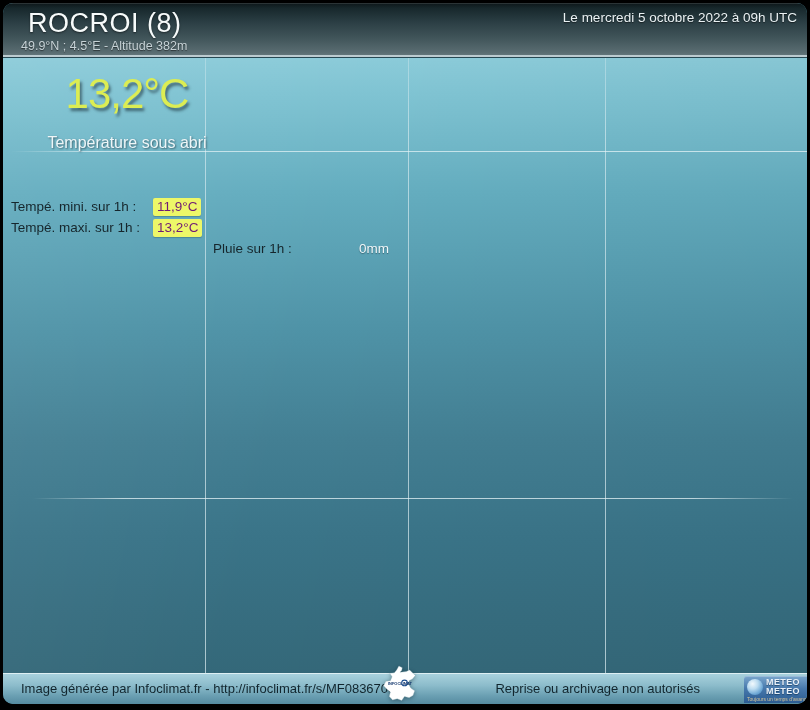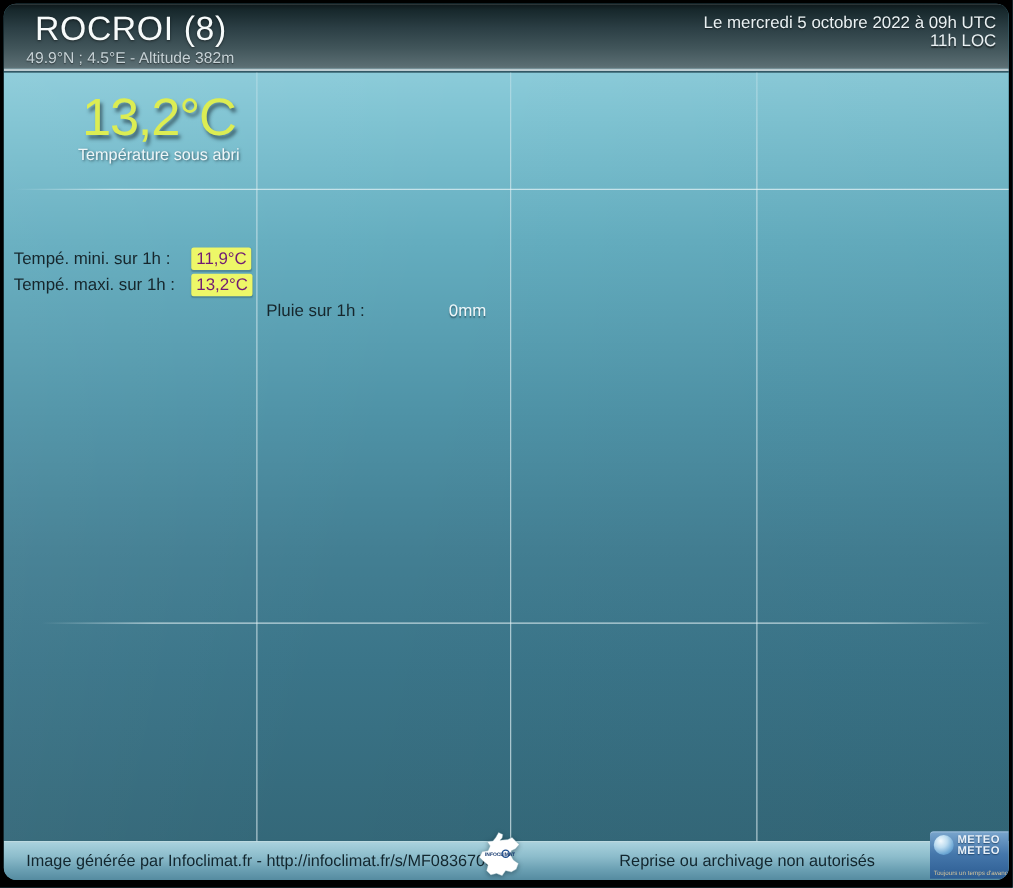--- a/index.html
+++ b/index.html
@@ -53,21 +53,21 @@
     background:linear-gradient(90deg, rgba(230,244,247,0) 8px, rgba(230,244,247,0.7) 90px, rgba(230,244,247,0.75) 100%); }
   .hline.h2 { top:440px;
     background:linear-gradient(90deg, rgba(230,244,247,0) 30px, rgba(230,244,247,0.75) 120px, rgba(230,244,247,0.75) 690px, rgba(230,244,247,0) 790px); }
 
   .current-temp-block { position:absolute; left:28px; top:14px; width:192px; text-align:center; }
   .current-temp {
     font-size:42px; line-height:1.05; color:#dced53; letter-spacing:-1px;
     text-shadow:2px 3px 3px rgba(24,42,52,0.6);
   }
   .current-temp-label {
-    margin-top:0; font-size:13px; color:#eef6f8;
+    margin-top:18px; font-size:16px; color:#eef6f8;
     text-shadow:1px 1px 2px rgba(25,45,55,0.65);
   }
 
   .stat-row { position:absolute; left:8px; height:18px; font-size:13.5px; color:#16262c; }
   .stat-row.r1 { top:140px; } .stat-row.r2 { top:161px; }
   .stat-label { position:absolute; left:0; top:1px; white-space:nowrap;text-align:center; }
   .stat-value {
     position:absolute; left:142px; top:0; min-width:48px; text-align:center;
     background:#edf768; color:#701a75; font-size:13.5px; line-height:18px;
     padding:0 4px; border-radius:2px; box-shadow:0 1px 1px rgba(20,40,48,0.25);
@@ -81,21 +81,21 @@
   .footer {
     position:relative; flex:0 0 31px;
     border-top:1px solid #ddeff3;
     background:linear-gradient(180deg,#a8d1dd 0%,#8cbccb 38%,#6ba0b3 72%,#558ba0 100%);
     font-size:13px; color:#12262e;
   }
   .footer-credit { position:absolute; left:18px; top:0; line-height:29px; white-space:nowrap; }
   .footer-notice { position:absolute; right:107px; top:0; line-height:29px; white-space:nowrap; }
 
   .mf-logo {
-    position:absolute; right:0; bottom:1px; width:63px; height:38px;
+    position:absolute; right:0; bottom:1px; width:63px; height:27px;
     border-radius:3px 0 0 0; overflow:hidden;
     background:linear-gradient(180deg,#7aa6cd 0%,#4577ab 48%,#2c5c92 100%);
     box-shadow:inset 0 1px 0 rgba(255,255,255,0.25);
   }
   .mf-globe {
     position:absolute; left:3px; top:3px; width:16px; height:16px; border-radius:50%;
     background:radial-gradient(circle at 35% 30%, #f2f9fd 0%, #bcdcf0 35%, #6ba6d4 70%, #3c78ae 100%);
   }
   .mf-text { position:absolute; left:22px; top:2px; font-weight:bold; font-size:9px; line-height:9px;
              color:#e8f0f8; letter-spacing:0.4px; text-shadow:0 1px 1px rgba(10,40,70,0.6); }
@@ -107,21 +107,20 @@
 </head>
 <body>
 
 <div class="frame">
 
   <div class="header">
     <div class="station-name">ROCROI (8)</div>
     <div class="station-info">49.9°N ; 4.5°E - Altitude 382m</div>
     <div class="header-date">
       <div>Le mercredi 5 octobre 2022 à 09h UTC</div>
-      <div>11h LOC</div>
     </div>
   </div>
 
   <div class="main">
     <div class="sheen"></div>
 
     <div class="vline v1"></div>
     <div class="vline v2"></div>
     <div class="vline v3"></div>
     <div class="hline h1"></div>

